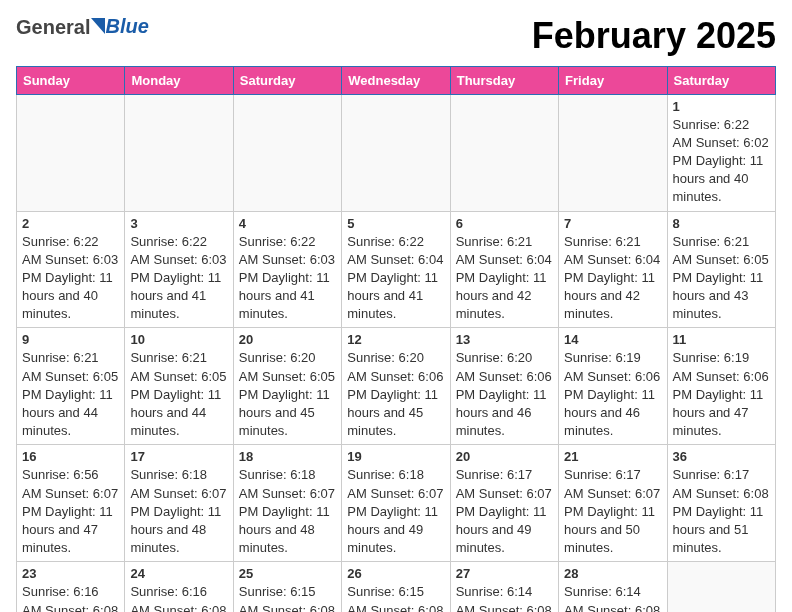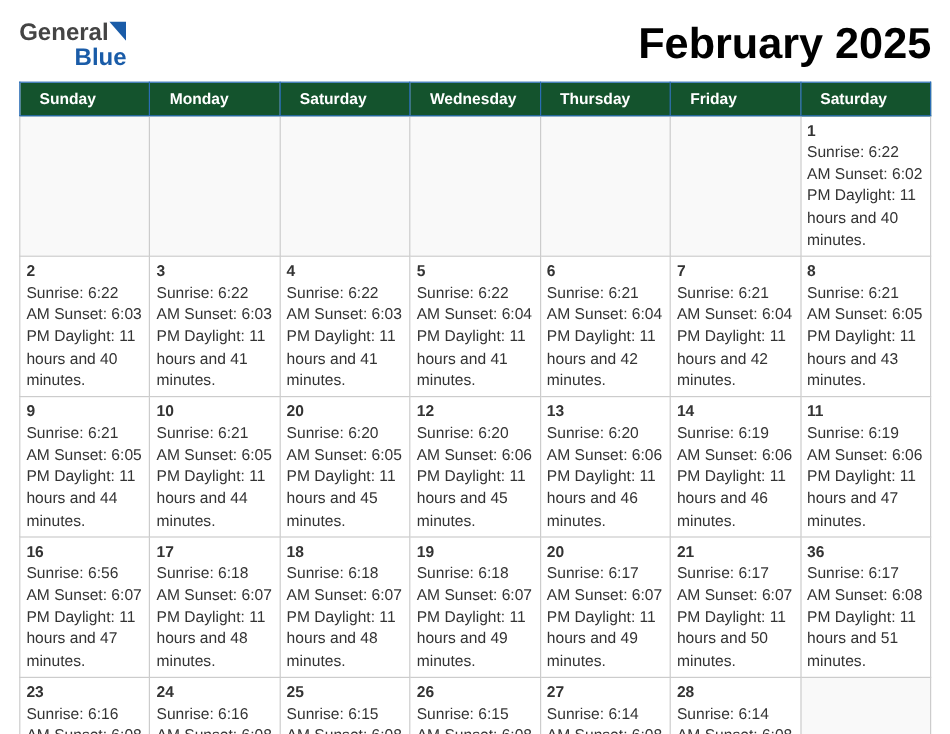--- a/index.html
+++ b/index.html
@@ -11,47 +11,46 @@
       padding: 16px;
     }
     .header {
       display: flex;
       justify-content: space-between;
       align-items: flex-start;
       margin-bottom: 10px;
     }
     .logo {
       display: flex;
-      flex-direction: column;
+      flex-direction: row;
       line-height: 1;
-      text-align: right;
     }
     .title-area {
       text-align: right;
     }
     .month-title {
       font-size: 36px;
       font-weight: bold;
       color: #000000;
       line-height: 1.1;
     }
     .subtitle {
       font-size: 16px;
       color: #555;
     }
     table {
       width: 100%;
       border-collapse: collapse;
       font-size: 11px;
     }
     thead th {
-      background: #14532d;
+      background: #ec4899;
       color: #fff;
       text-align: left;
-      padding: 6px 16px;
+      padding: 6px 6px;
       font-size: 13px;
       font-weight: bold;
       border: 1px solid #2a6db5;
     }
     td {
       border: 1px solid #ccc;
       vertical-align: top;
       padding: 4px 5px;
       width: 108px;
       height: 90px;
@@ -80,20 +79,21 @@
     }
     .logo-text-general {
       font-size: 20px;
       font-weight: bold;
       color: #444;
     }
     .logo-text-blue {
       font-size: 20px;
       font-weight: bold;
       color: #1a5ca8;
+      font-style: italic;
     }
     .logo-triangle {
       display: inline-block;
       margin-left: 1px;
       vertical-align: top;
       margin-top: 2px;
     }
   </style>
 </head>
 <body>

